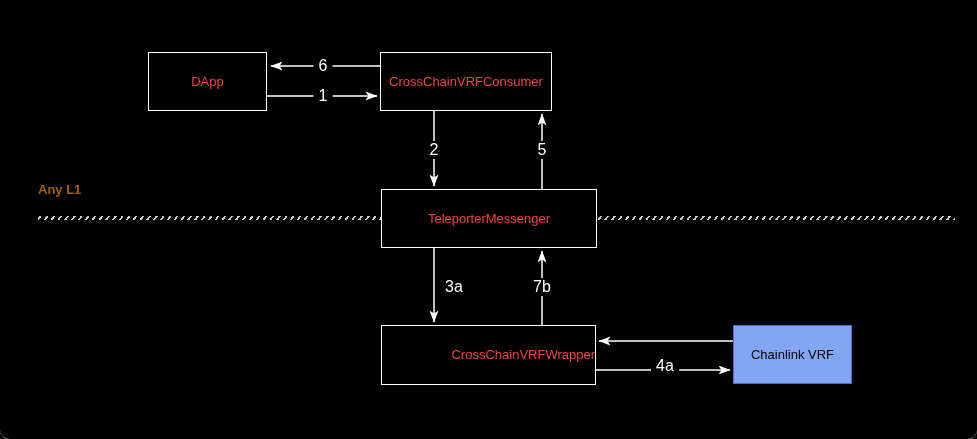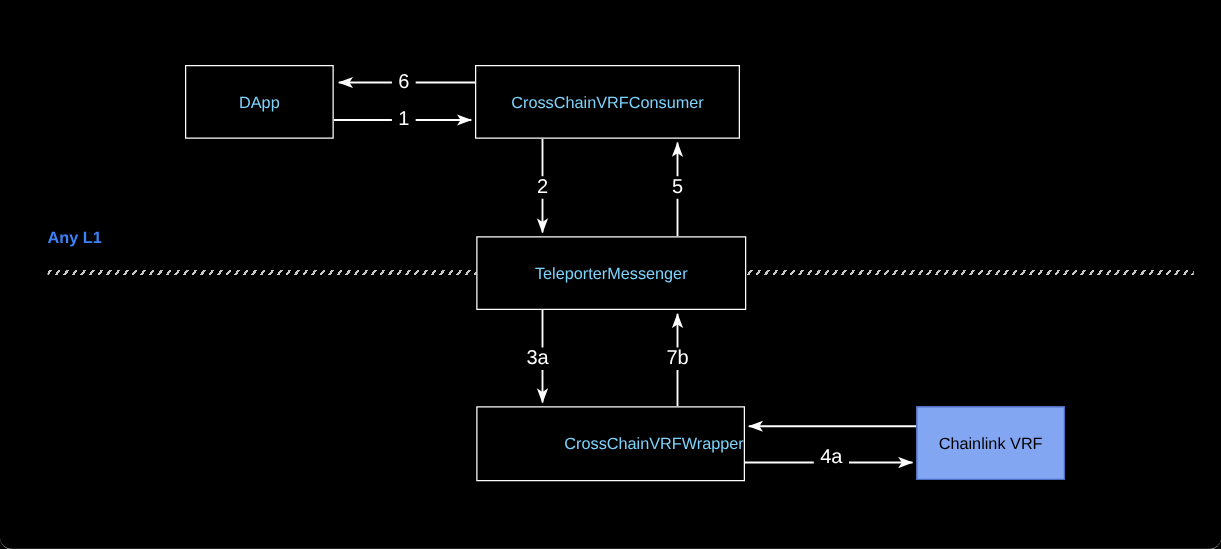--- a/index.html
+++ b/index.html
@@ -34,31 +34,31 @@
       -55deg,
       #c9c9c9 0 1.8px,
       transparent 1.8px 5.6px
     );
   }
   .node {
     position: absolute;
     box-sizing: border-box;
     border: 1.5px solid #ffffff;
     background: #000000;
-    color: #7dd3fc;
+    color: #ef4444;
     display: flex;
     align-items: center;
     justify-content: center;
     text-align: center;
     font-size: 13px;
     line-height: 1.2;
     z-index: 2;
   }
   #node-dapp      { left: 148px; top: 52px;  width: 119px; height: 59px; }
-  #node-consumer  { left: 380px; top: 52px;  width: 212px; height: 59px; }
+  #node-consumer  { left: 380px; top: 52px;  width: 172px; height: 59px; }
   #node-messenger { left: 381px; top: 189px; width: 216px; height: 59px; }
   #node-wrapper   { left: 381px; top: 325px; width: 215px; height: 60px; justify-content: flex-end; }
   #node-chainlink {
     left: 733px; top: 325px; width: 119px; height: 59px;
     background: #82A6F2;
     border-color: #4D6CC4;
     color: #000000;
     text-align: right;
   }
   .edge-label {
@@ -67,29 +67,29 @@
     background: #000000;
     color: #ffffff;
     font-size: 16px;
     line-height: 1;
     padding: 1px 5px;
     z-index: 3;
     white-space: nowrap;
   }
   #edge-label-1  { left: 323px; top: 96px;  }
   #edge-label-2  { left: 434px; top: 150px; }
-  #edge-label-3a { left: 430px; top: 287px; }
+  #edge-label-3a { left: 454px; top: 287px; }
   #edge-label-3b { left: 665px; top: 370px; }
   #edge-label-4a { left: 665px; top: 338px; margin-top: 28px; }
   #edge-label-4b { left: 542px; top: 287px; }
   #edge-label-5  { left: 542px; top: 150px; }
   #edge-label-6  { left: 323px; top: 66px;  }
   .region-label {
     position: absolute;
-    color: #3b82f6;
+    color: #a16207;
     font-size: 13px;
     font-weight: 700;
     z-index: 2;
     white-space: nowrap;
   }
   #region-top    { left: 38px; top: 182px; }
   #region-bottom { left: 38px; top: 239px; }
 </style>
 </head>
 <body>

